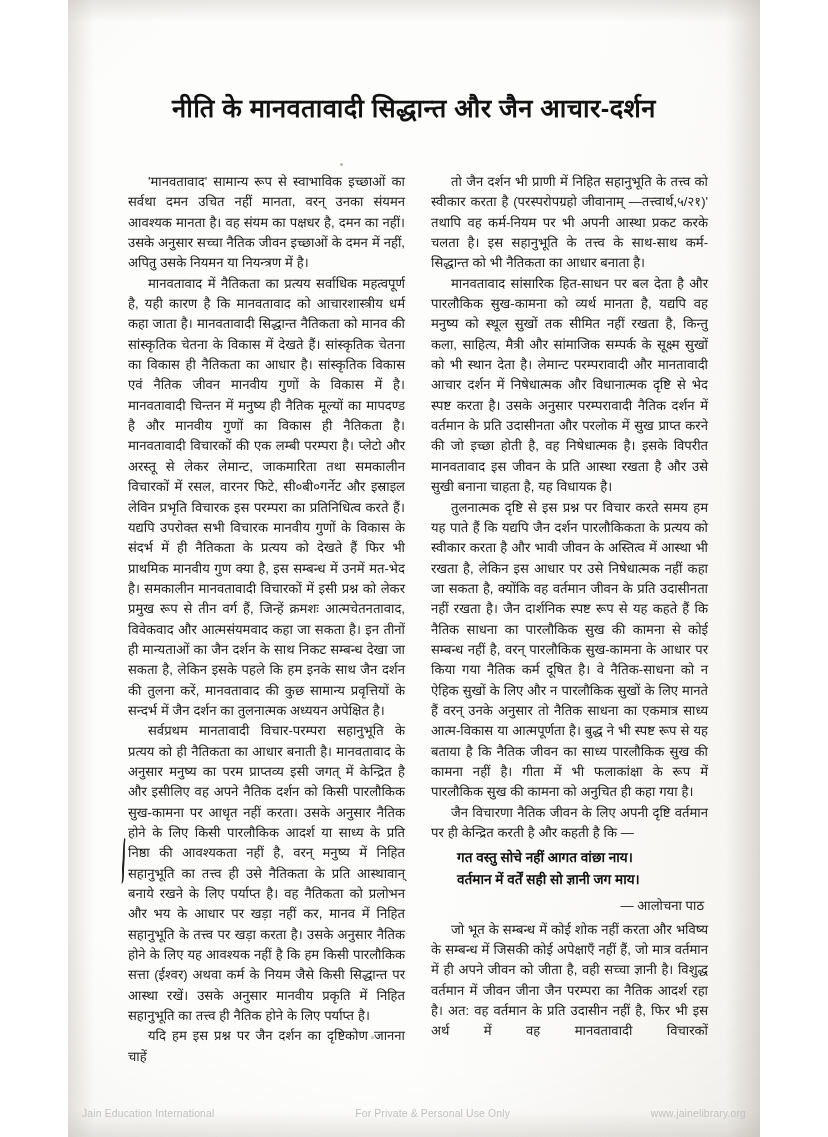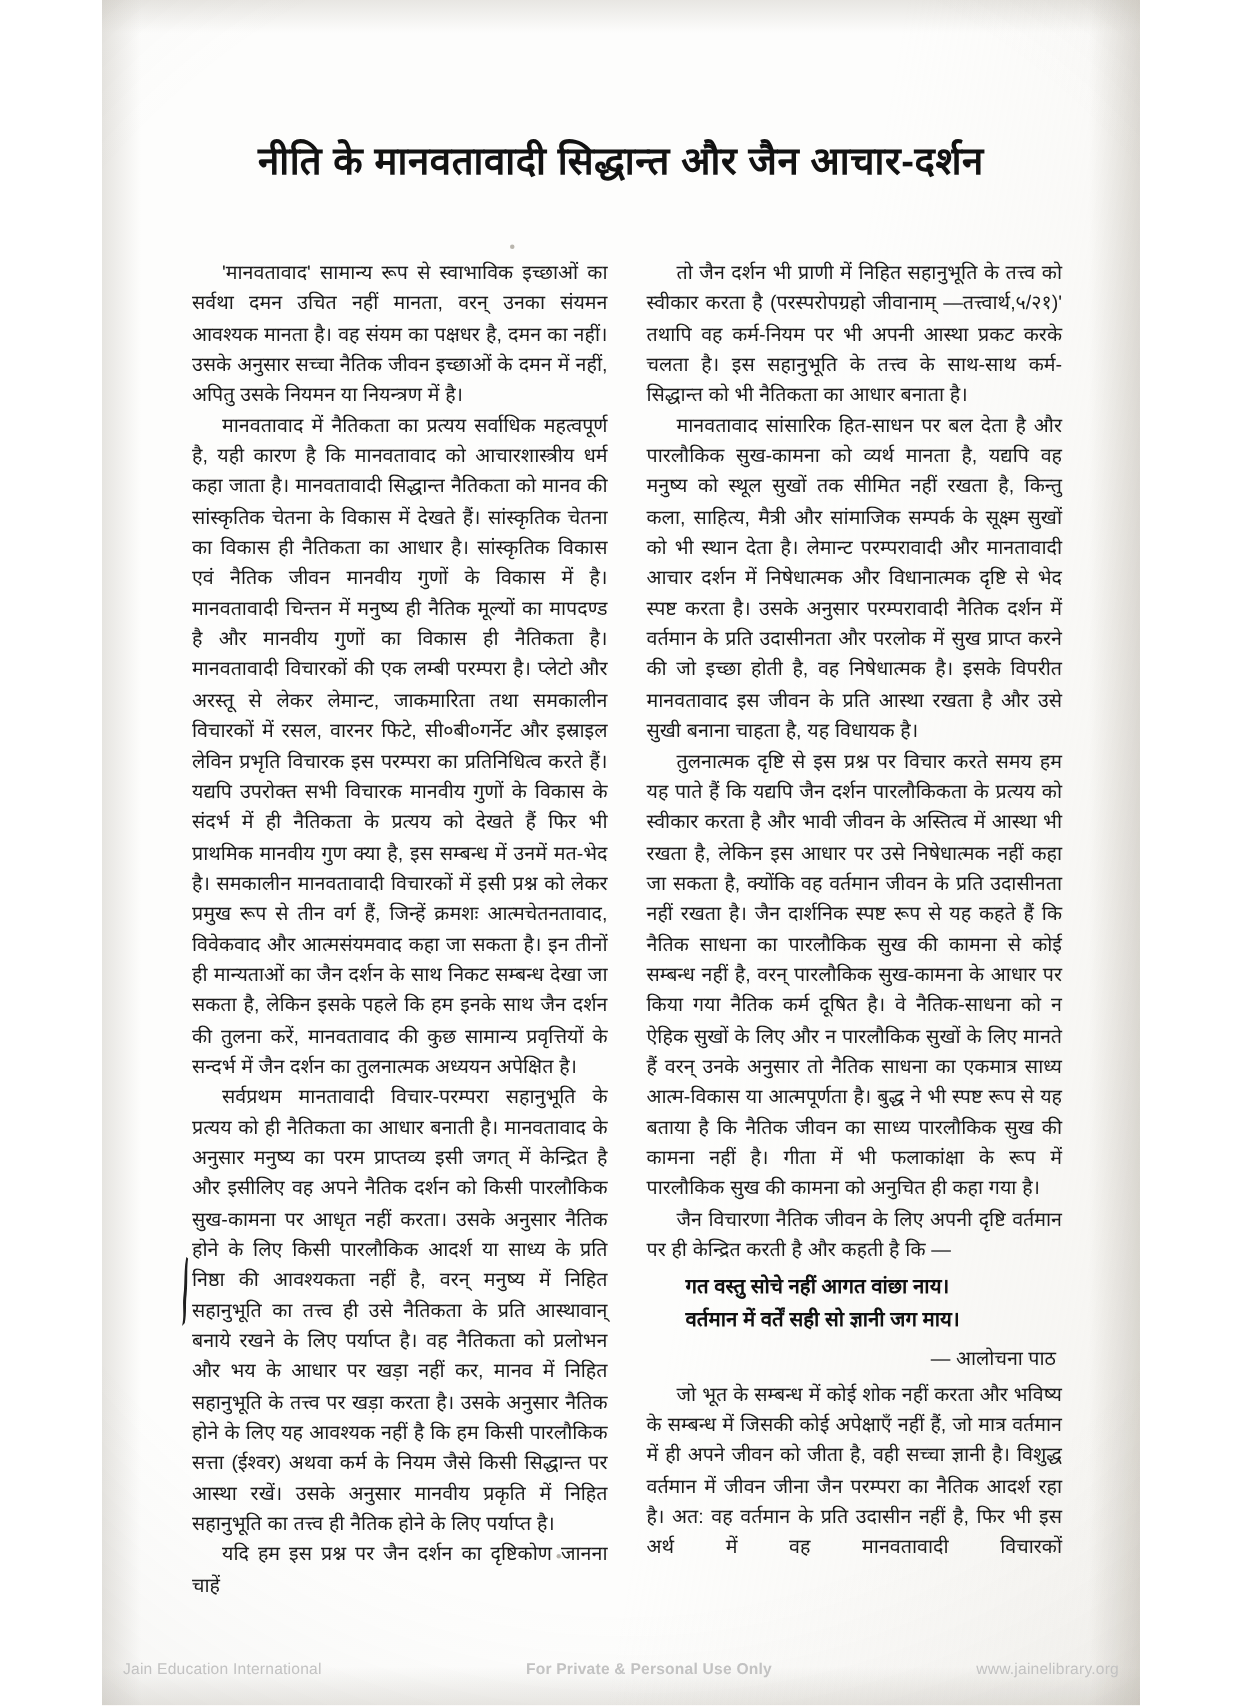--- a/index.html
+++ b/index.html
@@ -134,21 +134,21 @@
     bottom: 18px;
     display: flex;
     align-items: center;
     justify-content: space-between;
     font-family: "Liberation Sans", "DejaVu Sans", sans-serif;
     font-size: 10.4px;
     color: #c2c2c2;
     letter-spacing: 0.15px;
   }
   .footer .f-left  { text-align: left; flex: 0 0 auto; }
-  .footer .f-mid   { text-align: center; flex: 1 1 auto; font-weight: bold; }
+  .footer .f-mid   { text-align: center; flex: 1 1 auto; }
   .footer .f-right { text-align: left; flex: 0 0 auto; }
 
   .ink-mark {
     position: absolute;
     left: 51px;
     top: 838px;
     width: 10px;
     height: 46px;
     pointer-events: none;
   }

